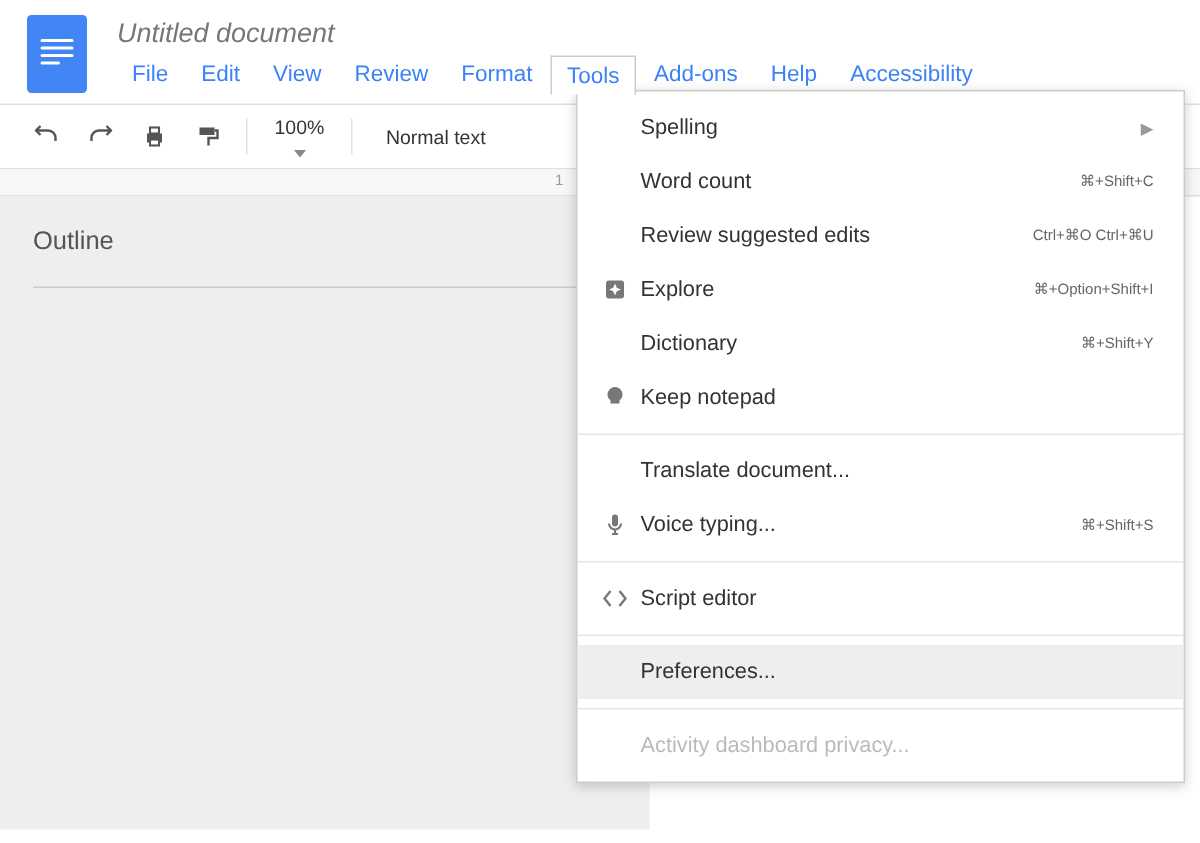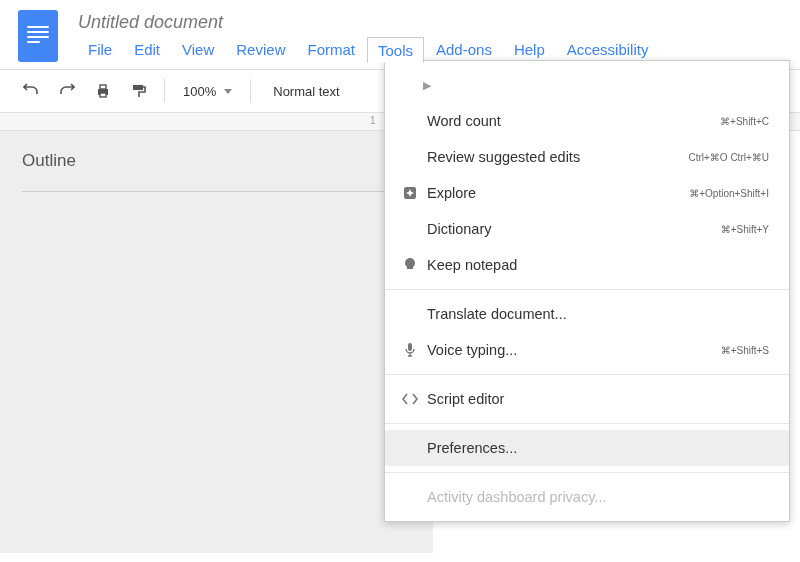--- a/index.html
+++ b/index.html
@@ -13,21 +13,21 @@
 
 .title-area { display: flex; flex-direction: column; }
 .doc-title { font-size: 18px; color: #777; font-style: italic; font-weight: 400; margin-top: 2px; margin-bottom: 4px; }
 .menubar { display: flex; gap: 2px; }
 .menu-item { font-size: 15px; color: #3b82f6; padding: 4px 10px; cursor: pointer; }
 .menu-item.active { background: #fff; border: 1px solid #ccc; border-bottom: none; position: relative; z-index: 101; }
 
 .toolbar { display: flex; align-items: center; height: 44px; border-top: 1px solid #e0e0e0; border-bottom: 1px solid #e0e0e0; padding: 0 14px; margin-top: 6px; gap: 2px; }
 .tb-btn { width: 34px; height: 30px; display: flex; align-items: center; justify-content: center; color: #555; cursor: pointer; }
 .tb-sep { width: 1px; height: 24px; background: #e0e0e0; margin: 0 6px; }
-.tb-zoom { display: flex; align-items: center; gap: 8px; font-size: 13px; color: #333; padding: 0 10px; cursor: pointer; }
+.tb-zoom { display: flex; align-items: center; gap: 8px; font-size: 13px; color: #333; padding: 0 10px; cursor: pointer; flex-direction: column; }
 .tb-style { display: flex; align-items: center; font-size: 13px; color: #333; padding: 0 14px; cursor: pointer; }
 .caret { width: 0; height: 0; border-left: 4px solid transparent; border-right: 4px solid transparent; border-top: 5px solid #888; }
 
 .ruler { height: 18px; background: #f7f7f7; border-bottom: 1px solid #e0e0e0; position: relative; }
 .ruler-mark { position: absolute; font-size: 10px; color: #999; top: 2px; }
 
 .main { display: flex; height: calc(100% - 140px); }
 .outline-panel { width: 433px; background: #eee; padding: 20px 22px; }
 .outline-header { display: flex; justify-content: space-between; align-items: center; margin-bottom: 20px; }
 .outline-title { font-size: 17px; color: #555; }
@@ -124,20 +124,21 @@
           </svg>
       </div>
     </div>
     <div class="outline-divider"></div>
   </div>
 </div>
 
 <div class="dropdown">
   <div class="dd-item">
     <span class="dd-icon"></span>
+    <span class="dd-label">Spelling</span>
     <span class="dd-arrow">▶</span>
   </div>
   <div class="dd-item">
     <span class="dd-icon"></span>
     <span class="dd-label">Word count</span>
     <span class="dd-shortcut">⌘+Shift+C</span>
   </div>
   <div class="dd-item">
     <span class="dd-icon"></span>
     <span class="dd-label">Review suggested edits</span>

